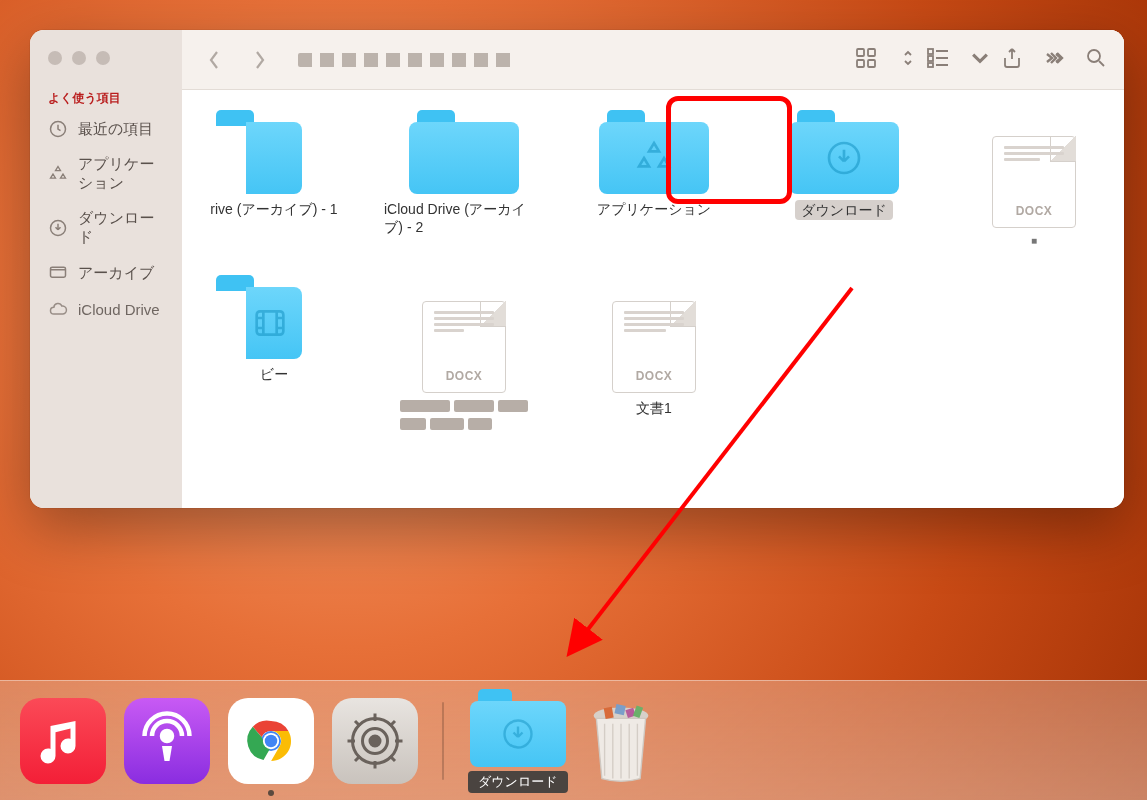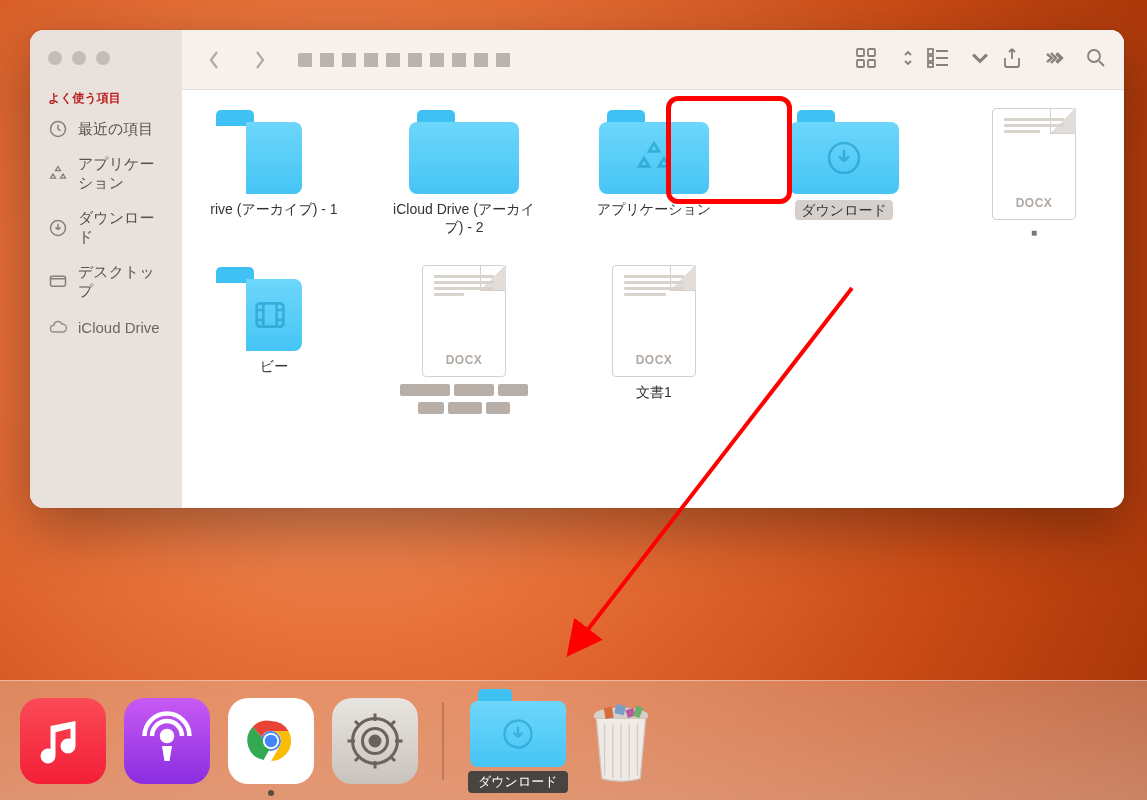--- a/index.html
+++ b/index.html
@@ -46,37 +46,37 @@
     background: repeating-linear-gradient(90deg,#bcb3ac 0,#bcb3ac 14px, transparent 14px, transparent 22px);
     border-radius: 2px; filter: blur(.6px);
   }
   .tb-spacer { flex: 1; }
   .tb-group { display:flex; align-items:center; gap: 18px; color:#8a7f78; }
   .tb-group svg { width: 24px; height: 24px; }
 
   .content { flex:1; padding: 18px 0 0 0; overflow: hidden; position:relative; }
   .grid { display: grid; grid-template-columns: repeat(5, 180px); column-gap: 10px; row-gap: 26px; padding-left: 2px; }
   .item { display:flex; flex-direction:column; align-items:center; gap:6px; }
-  .item .label { font-size: 14px; text-align:center; color:#333; max-width: 160px; line-height: 1.3; }
+  .item .label { font-size: 14px; text-align:left; color:#333; max-width: 160px; line-height: 1.3; }
   .item .label.selected { background:#d6d0cc; border-radius: 4px; padding: 1px 6px; }
   .item .label.blurred span {
     display:inline-block; height:12px; background:#b7aea7; border-radius:2px; filter: blur(.6px);
     margin:1px 2px;
   }
   .folder { width: 110px; height: 86px; position:relative; }
   .folder.cut { width: 56px; } 
   .folder .tab { position:absolute; top:2px; left:8px; width:38px; height:16px; background:#3fc2f3; border-radius:5px 5px 0 0; }
   .folder .body { position:absolute; inset: 14px 0 0 0; background:linear-gradient(#6dd6fb,#45c5f5); border-radius:8px; }
   .folder .glyph { position:absolute; inset:14px 0 0 0; display:flex; align-items:center; justify-content:center; color:#1694c4; }
   .folder .glyph svg { width:40px; height:40px; opacity:.55; }
   .folder.cut .tab{ left:-30px; }
   .folder.cut .body{ border-radius: 0 8px 8px 0; }
   .folder.cut .glyph{ justify-content:flex-start; padding-left:4px; }
 
-  .docfile { width: 84px; height: 112px; position:relative; }
+  .docfile { width: 84px; height: 92px; position:relative;margin-top:28px; }
   .docfile .page { position:absolute; inset:0; background:#fff; border:1px solid #d5d0cb; border-radius:4px; }
   .docfile .fold { position:absolute; top:0; right:0; width:26px; height:26px;
     background:linear-gradient(135deg, transparent 49%, #e2ddd8 50%);
     border-left:1px solid #d5d0cb; border-bottom:1px solid #d5d0cb;
   }
   .docfile .lines { position:absolute; top:10px; left:12px; right:12px; display:flex; flex-direction:column; gap:3px; }
   .docfile .lines i { height:3px; background:#d9d3ce; border-radius:1px; }
   .docfile .ext { position:absolute; bottom:10px; left:0; right:0; text-align:center; font-size:12px; color:#b1a9a3; font-weight:600; letter-spacing:.5px; }
 
   .highlight-box { position:absolute; border:5px solid #f00; border-radius:12px; pointer-events:none; }
@@ -139,21 +139,21 @@
           <circle cx="12" cy="12" r="9"></circle>
           <path d="M12 7v7m0 0l-3-3m3 3l3-3"></path>
         </svg>
       <span>ダウンロード</span>
     </div>
     <div class="sb-item">
       <svg viewBox="0 0 24 24" fill="none" stroke="#8a7f78" stroke-width="1.8">
           <rect x="3" y="5" width="18" height="12" rx="2"></rect>
           <path d="M3 8h18"></path>
         </svg>
-      <span>デスクトップ</span>
+      <span>アーカイブ</span>
     </div>
 
     <div class="sb-item clipped">
       <svg viewBox="0 0 24 24" fill="none" stroke="#8a7f78" stroke-width="1.8">
           <path d="M7 18a4 4 0 010-8 5 5 0 019.6-1.5A4 4 0 0118 18H7z"></path>
         </svg>
       <span>iCloud Drive</span>
     </div>
   </div>
 

